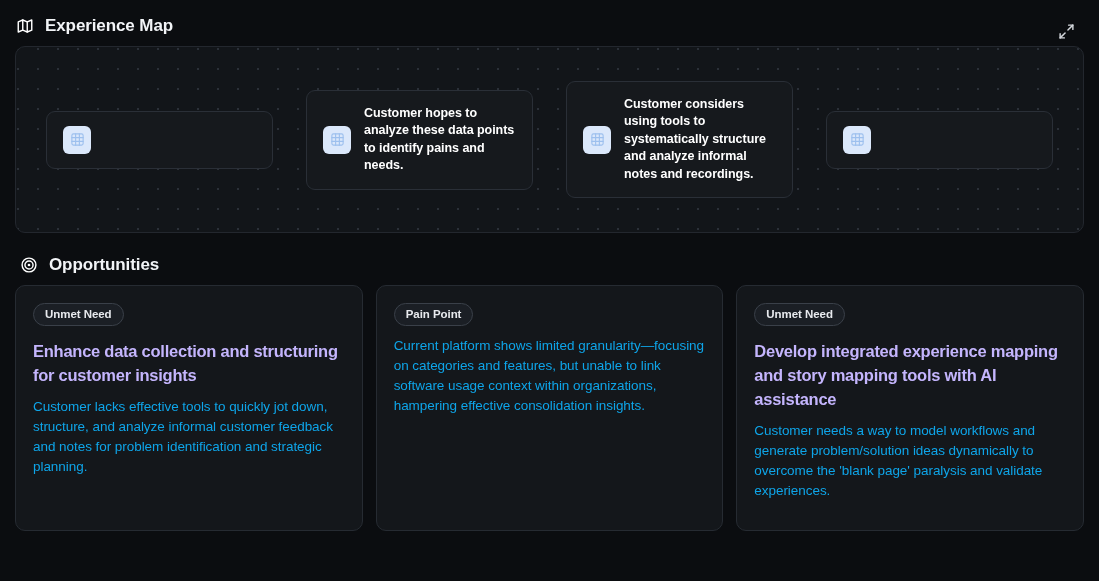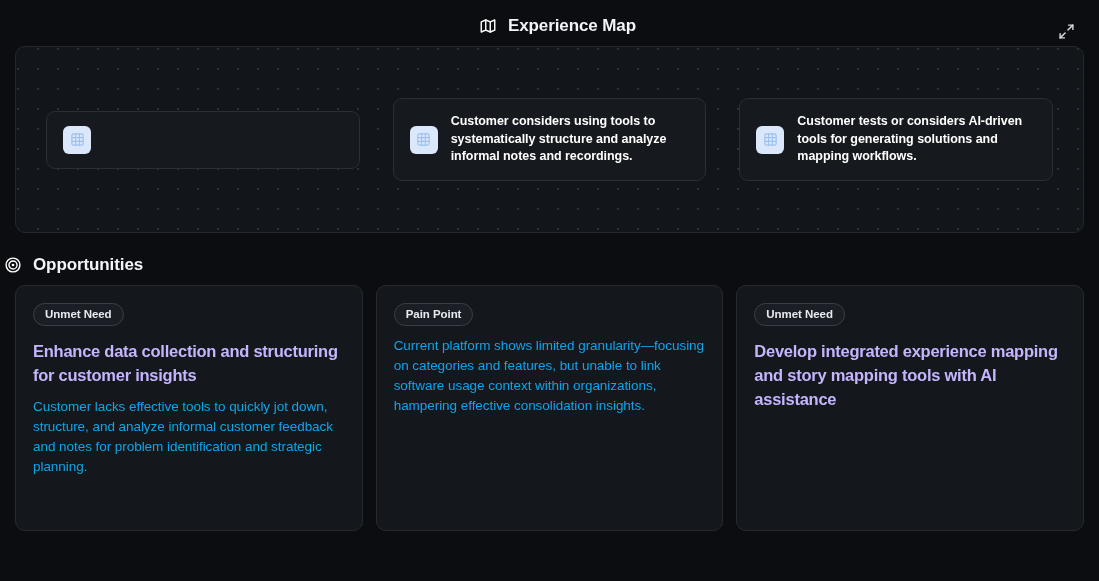--- a/index.html
+++ b/index.html
@@ -11,22 +11,22 @@
     font-family: "Liberation Sans", sans-serif;
     overflow: hidden;
   }
 
   
   .section-header {
     display: flex;
     align-items: center;
     gap: 11px;
   }
-  #experience-header { padding: 5px 0 0 16px; height: 46px; justify-content: center; }
-  #opportunities-header { padding: 0 0 0 4px; height: 36px; margin-top: 14px; }
+  #experience-header { padding: 5px 0 0 16px; height: 46px; }
+  #opportunities-header { padding: 0 0 0 20px; height: 36px; margin-top: 14px; }
 
   .section-title {
     color: #f2f4f7;
     font-size: 17px;
     font-weight: bold;
     letter-spacing: -0.1px;
   }
   .header-icon { display: flex; align-items: center; justify-content: center; }
   .header-icon svg { display: block; }
 
@@ -175,20 +175,32 @@
       <svg width="15" height="15" viewBox="0 0 24 24" fill="none" stroke="#9dc0ee" stroke-width="1.8" stroke-linecap="round" stroke-linejoin="round">
         <rect x="3" y="3" width="18" height="18" rx="2.5"></rect>
         <path d="M3 9 H21"></path>
           <path d="M3 15 H21"></path>
         <path d="M9 3 V21"></path>
           <path d="M15 3 V21"></path>
       </svg>
     </span>
   </div>
 
+  <div class="map-card">
+    <span class="map-card-icon">
+      <svg width="15" height="15" viewBox="0 0 24 24" fill="none" stroke="#9dc0ee" stroke-width="1.8" stroke-linecap="round" stroke-linejoin="round">
+        <rect x="3" y="3" width="18" height="18" rx="2.5"></rect>
+        <path d="M3 9 H21"></path>
+          <path d="M3 15 H21"></path>
+        <path d="M9 3 V21"></path>
+          <path d="M15 3 V21"></path>
+      </svg>
+    </span>
+    <span class="map-card-text">Customer hopes to analyze these data points to identify pains and needs.</span>
+  </div>
 
   <div class="map-card">
     <span class="map-card-icon">
       <svg width="15" height="15" viewBox="0 0 24 24" fill="none" stroke="#9dc0ee" stroke-width="1.8" stroke-linecap="round" stroke-linejoin="round">
         <rect x="3" y="3" width="18" height="18" rx="2.5"></rect>
         <path d="M3 9 H21"></path>
           <path d="M3 15 H21"></path>
         <path d="M9 3 V21"></path>
           <path d="M15 3 V21"></path>
       </svg>
@@ -199,21 +211,20 @@
   <div class="map-card">
     <span class="map-card-icon">
       <svg width="15" height="15" viewBox="0 0 24 24" fill="none" stroke="#9dc0ee" stroke-width="1.8" stroke-linecap="round" stroke-linejoin="round">
         <rect x="3" y="3" width="18" height="18" rx="2.5"></rect>
         <path d="M3 9 H21"></path>
           <path d="M3 15 H21"></path>
         <path d="M9 3 V21"></path>
           <path d="M15 3 V21"></path>
       </svg>
     </span>
-    <span class="map-card-text">Customer tests or considers AI-driven tools for generating solutions and mapping workflows.</span>
   </div>
 
 </div>
 
 <div class="section-header" id="opportunities-header">
   <span class="header-icon">
     <svg width="18" height="18" viewBox="0 0 24 24" fill="none" stroke="#ffffff" stroke-width="1.9">
       <circle cx="12" cy="12" r="9.2"></circle>
       <circle cx="12" cy="12" r="5.4"></circle>
       <circle cx="12" cy="12" r="1.8" fill="#ffffff" stroke="none"></circle>
@@ -231,15 +242,16 @@
   </div>
 
   <div class="opportunity-card">
     <div class="badge">Pain Point</div>
     <div class="opportunity-desc">Current platform shows limited granularity—focusing on categories and features, but unable to link software usage context within organizations, hampering effective consolidation insights.</div>
   </div>
 
   <div class="opportunity-card">
     <div class="badge">Unmet Need</div>
     <div class="opportunity-title">Develop integrated experience mapping and story mapping tools with AI assistance</div>
+    <div class="opportunity-desc">Customer needs a way to model workflows and generate problem/solution ideas dynamically to overcome the 'blank page' paralysis and validate experiences.</div>
   </div>
 
 </div>
 
 </body></html>

